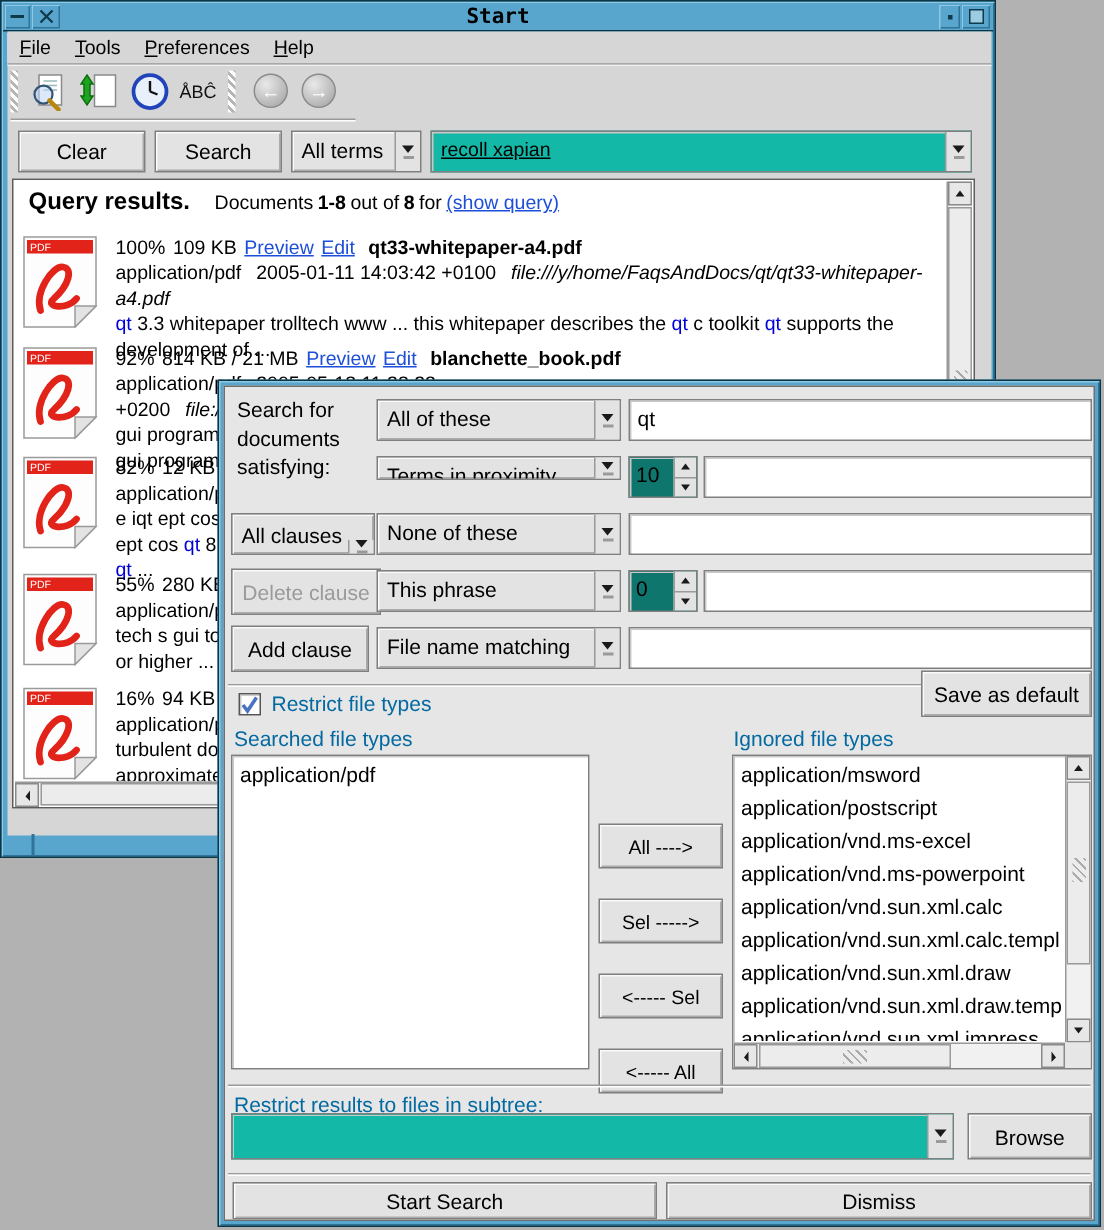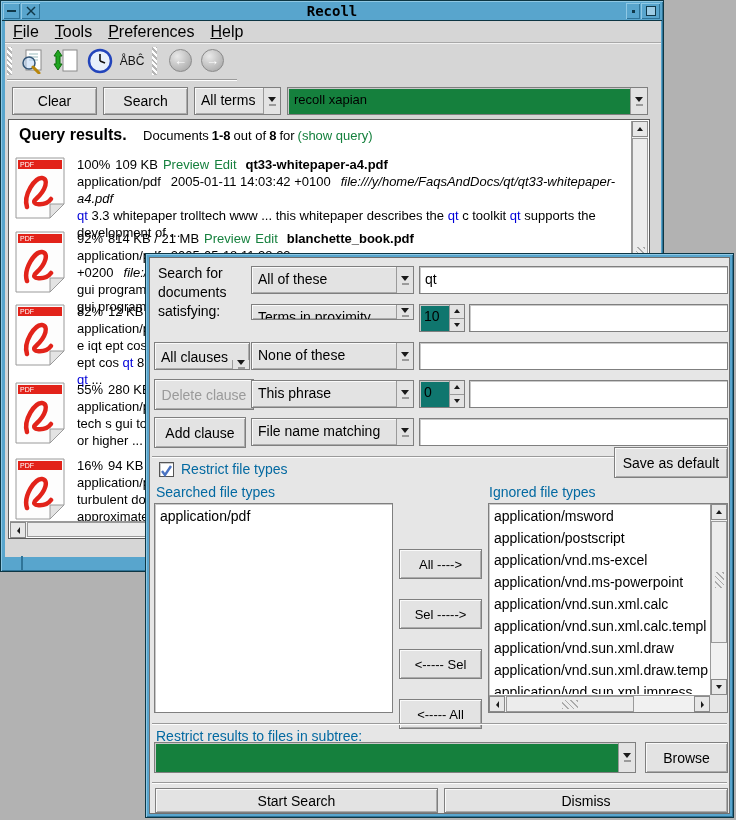--- a/index.html
+++ b/index.html
@@ -21,42 +21,42 @@
   .tb-dot { right:22px; width:14px; } .tb-max { right:2px; width:19px; }
   .g-dash { width:9px; height:2px; background:#10394a; }
   .g-dot { width:3px; height:3px; background:#10394a; }
   .g-square { width:10px; height:10px; border:1px solid #10394a; background:#9ccbe4; }
 
   .win-body { position:absolute; left:4px; top:20px; width:656px; height:536px; background:#d6d6d6; }
   .notch { position:absolute; bottom:1px; width:2px; height:14px; background:#2f7498; }
 
   
   .menu-bar { position:absolute; left:0; top:0; right:0; height:22px; display:flex; align-items:center;
-    padding-left:8px; gap:16px; font-size:16px; border-bottom:1px solid #a8a8a8; box-shadow:0 1px 0 #f2f2f2; }
+    padding-left:8px; gap:16px; font-size:13px; border-bottom:1px solid #a8a8a8; box-shadow:0 1px 0 #f2f2f2; }
   .menu-item { cursor:default; }
   .toolbar { position:absolute; left:0; top:23px; right:0; height:35px; }
   .tb-handle { position:absolute; top:3px; width:5px; height:28px;
     background:repeating-linear-gradient(45deg,#fdfdfd 0 2px,#b5b5b5 2px 4px); }
   .tool-btn { position:absolute; top:2px; width:30px; height:30px; display:flex; align-items:center; justify-content:center; }
   .abc-txt { font-size:12px; letter-spacing:0; color:#111; }
   .circle-btn { position:absolute; top:5px; width:23px; height:23px; border-radius:50%;
     background:radial-gradient(circle at 35% 30%, #e9e9e9, #9f9f9f); border:1px solid #8a8a8a;
     color:#fff; display:flex; align-items:center; justify-content:center; font-size:13px; font-weight:bold; }
   .toolbar-underline { position:absolute; left:2px; top:58px; width:230px; height:2px;
     border-top:1px solid #9a9a9a; border-bottom:1px solid #fdfdfd; }
 
   
   .qbtn { position:absolute; background:#e3e3e3; border:1px solid #7f7f7f; color:#000;
     box-shadow: inset 1px 1px 0 #fafafa, inset -1px -1px 0 #ababab;
     display:flex; align-items:center; justify-content:center; font-size:14px; }
   .qbtn.disabled { color:#9a9a9a; }
   .qcombo { position:absolute; background:#e3e3e3; border:1px solid #7f7f7f; display:flex;
     box-shadow: inset 1px 1px 0 #fafafa, inset -1px -1px 0 #ababab; }
   .qcombo .ctxt { flex:1; padding:4px 6px; font-size:14px; white-space:nowrap; overflow:hidden; }
-  .qcombo.white { background:#15803d; box-shadow:inset 1px 1px 0 #c9c9c9; }
+  .qcombo.white { background:#14b8a6; box-shadow:inset 1px 1px 0 #c9c9c9;text-decoration:underline; }
   .qarrow { width:17px; display:flex; flex-direction:column; align-items:center; justify-content:center;
     border-left:1px solid #9a9a9a; background:#e3e3e3; }
   .abar { width:7px; height:2px; background:#9a9a9a; margin-top:2px; }
   .qinput { position:absolute; background:#fff; border:1px solid #7f7f7f; font-size:14px;
     padding:4px 5px; box-shadow:inset 1px 1px 0 #c9c9c9; white-space:nowrap; overflow:hidden; }
   .qspin { position:absolute; display:flex; border:1px solid #7f7f7f; background:#0f766e;
     box-shadow:inset 1px 1px 0 #c9c9c9; }
   .qspin .sval { flex:1; font-size:14px; padding:3px 4px; }
   .qspin .sarr { width:15px; display:flex; flex-direction:column; border-left:1px solid #9a9a9a; background:#e3e3e3; }
   .qspin .sbtn { flex:1; display:flex; align-items:center; justify-content:center; }
@@ -80,21 +80,21 @@
   .combo-query { left:282px; top:66px; width:361px; height:28px; }
   .combo-query .ctxt { font-size:13px; }
 
   
   .results-box { position:absolute; left:3px; top:98px; width:642px; height:420px; background:#fff;
     border:1px solid #5c5c5c; }
   .results-header { position:absolute; left:6px; top:6px; white-space:nowrap; }
   .rh-title { font-size:16px; font-weight:bold; margin-right:12px; }
   .rh-note, .rh-note b { font-size:13px; }
   .rh-note span, .rh-note b, .rh-note a { margin-right:3px; }
-  .link { color:#15803d; cursor:pointer; }
+  .link { color:#1d4ed8; text-decoration:underline; cursor:pointer; }
   .results-list { position:absolute; left:4px; top:0; right:18px; bottom:17px; overflow:hidden; }
   .result-item { position:absolute; left:0; right:0; }
   .pdf-icon { position:absolute; left:2px; top:1px; width:50px; height:62px; }
   .r-text { margin-left:64px; font-size:13px; line-height:17px; }
   .r-line1 span, .r-line1 a, .r-line1 b { margin-right:5px; }
   .r-fname { margin-left:4px; }
   .r-meta span { margin-right:10px; }
   .r-url { font-style:italic; }
   .hl { color:#0000d8; }
 
@@ -156,21 +156,21 @@
     <div class="titlebar">
       <div class="tb-btn tb-min">
           <div class="g-dash"></div>
         </div>
       <div class="tb-btn tb-close">
         <svg width="10" height="10">
             <line x1="1" y1="1" x2="9" y2="9" stroke="#10394a" stroke-width="1.5"></line>
             <line x1="9" y1="1" x2="1" y2="9" stroke="#10394a" stroke-width="1.5"></line>
           </svg>
       </div>
-      <div class="tb-title">Recoll</div>
+      <div class="tb-title">Start</div>
       <div class="tb-btn tb-dot">
           <div class="g-dot"></div>
         </div>
       <div class="tb-btn tb-max">
           <div class="g-square"></div>
         </div>
     </div>
 
     <div class="win-body">
       <div class="menu-bar">

